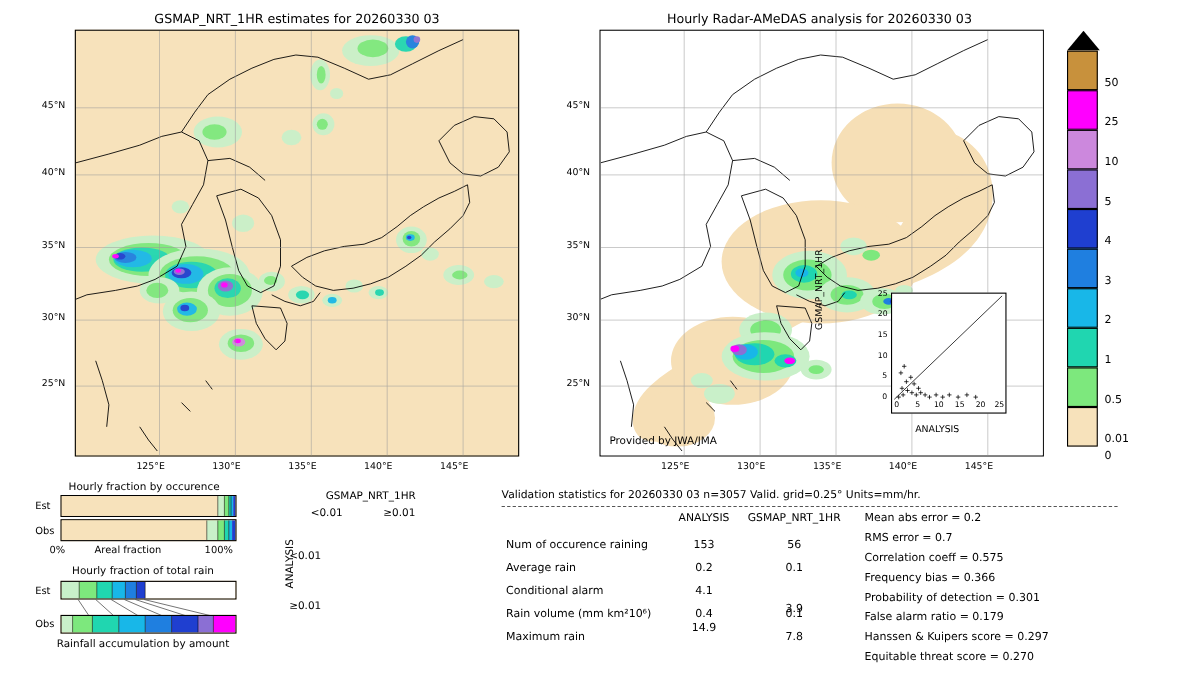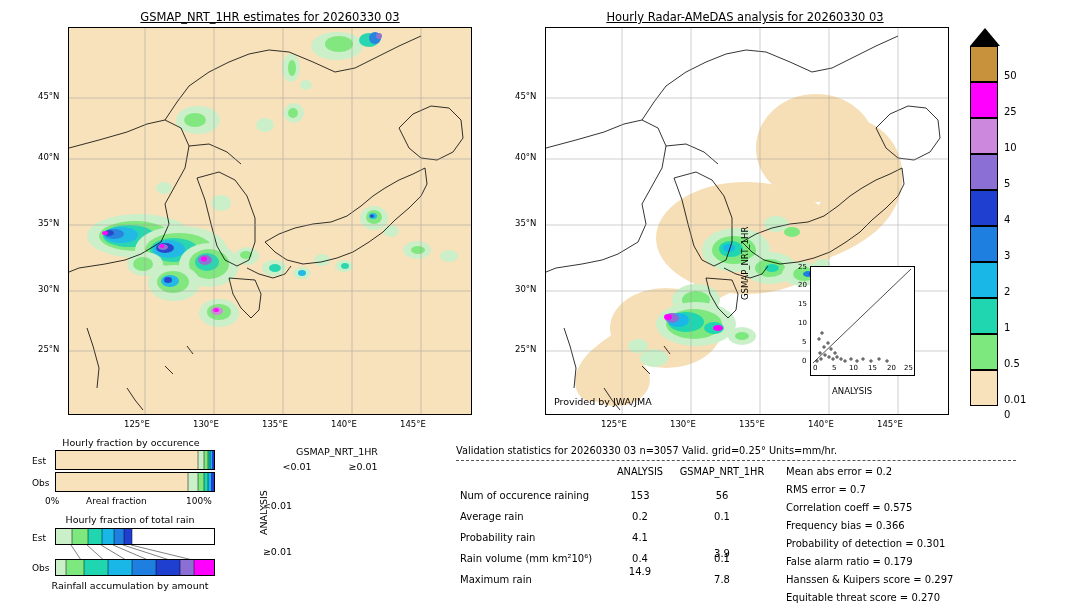--- a/index.html
+++ b/index.html
@@ -1,19 +1,19 @@
 <!DOCTYPE html>
 <html><head>
 <meta charset="utf-8">
 <style>
   html,body{margin:0;padding:0;}
   body{width:1080px;height:612px;background:#ffffff;font-family:"DejaVu Sans","Liberation Sans",sans-serif;color:#000;overflow:hidden;}
   .page{position:relative;width:1080px;height:612px;}
   .abs{position:absolute;}
-  .ttl{font-size:11.5px;text-align:center;text-decoration:underline;}
+  .ttl{font-size:11.5px;text-align:center;}
 
   
   .mapwrap{position:absolute;box-sizing:border-box;border:1px solid #000;background:#f3dfb3;overflow:hidden;}
   .ocean{position:absolute;inset:0;background:#f7e2bb;}
   .tick-lab{position:absolute;font-size:8.5px;color:#000;}
   svg{display:block;}
 
   
   .smalltitle{font-size:9.5px;text-align:center;}
   .barbox{box-sizing:border-box;border:1px solid #000;background:#f7e2bb;}
@@ -462,21 +462,21 @@
   <div class="abs col-lbl" style="left:672px;top:466px;width:100px;text-align:center;">GSMAP_NRT_1HR</div>
 
   <div class="abs stats" style="left:460px;top:490px;">Num of occurence raining</div>
   <div class="abs stats" style="left:610px;top:490px;width:60px;text-align:center;">153</div>
   <div class="abs stats" style="left:672px;top:490px;width:100px;text-align:center;">56</div>
 
   <div class="abs stats" style="left:460px;top:511px;">Average rain</div>
   <div class="abs stats" style="left:610px;top:511px;width:60px;text-align:center;">0.2</div>
   <div class="abs stats" style="left:672px;top:511px;width:100px;text-align:center;">0.1</div>
 
-  <div class="abs stats" style="left:460px;top:532px;">Probability rain</div>
+  <div class="abs stats" style="left:460px;top:532px;">Conditional alarm</div>
   <div class="abs stats" style="left:610px;top:532px;width:60px;text-align:center;">4.1</div>
   <div class="abs stats" style="left:672px;top:532px;width:100px;text-align:center;margin-top:16px;">3.9</div>
 
   <div class="abs stats" style="left:460px;top:553px;">Rain volume (mm km²10⁶)</div>
   <div class="abs stats" style="left:610px;top:553px;width:60px;text-align:center;">0.4</div>
   <div class="abs stats" style="left:672px;top:553px;width:100px;text-align:center;">0.1</div>
 
   <div class="abs stats" style="left:460px;top:574px;">Maximum rain</div>
   <div class="abs stats" style="left:610px;top:566px;width:60px;text-align:center;">14.9</div>
   <div class="abs stats" style="left:672px;top:574px;width:100px;text-align:center;">7.8</div>

